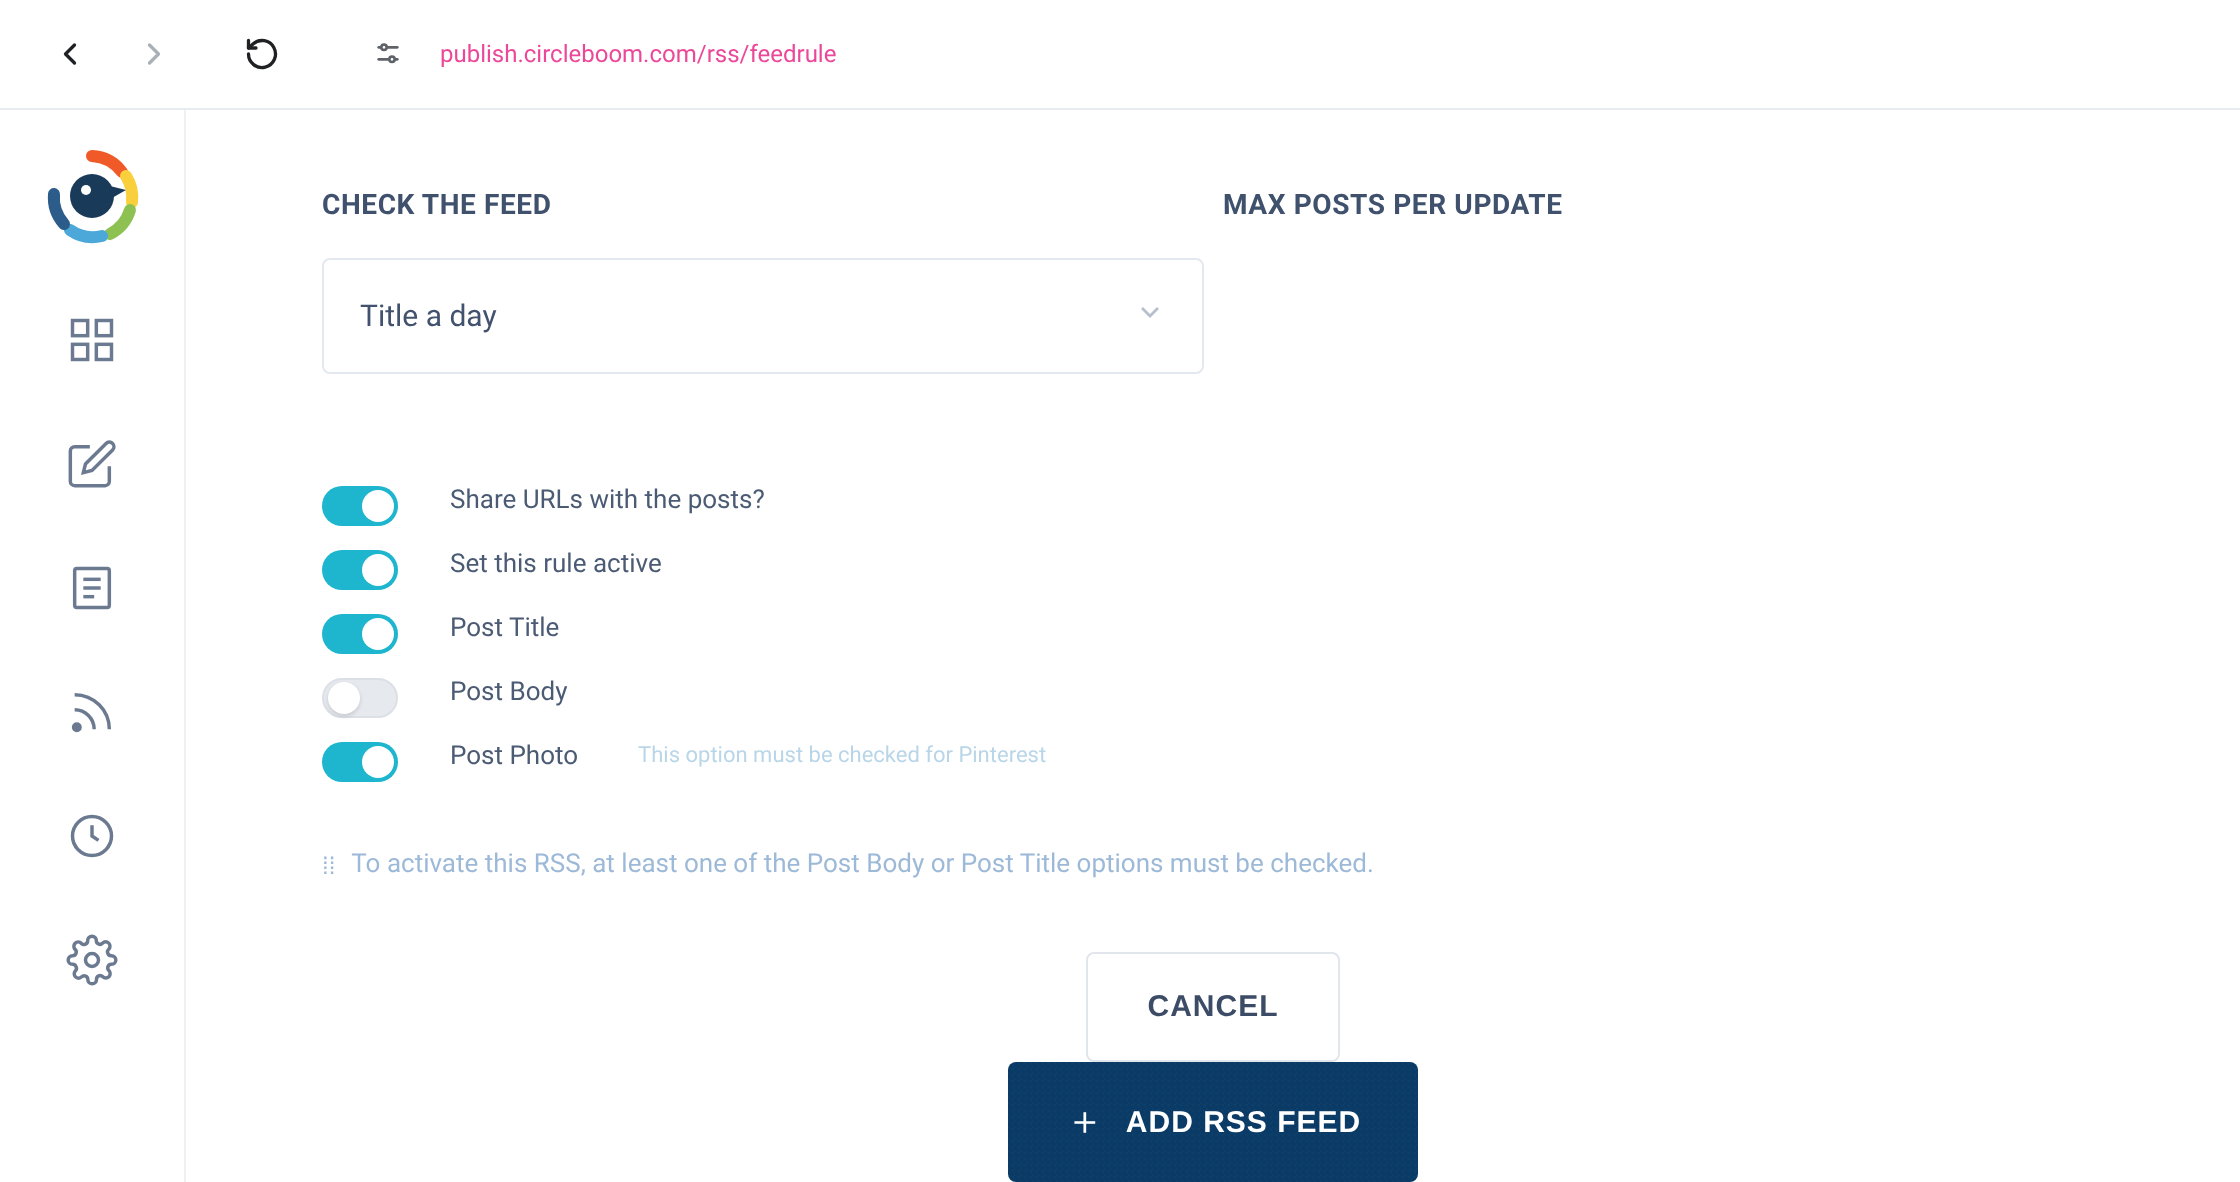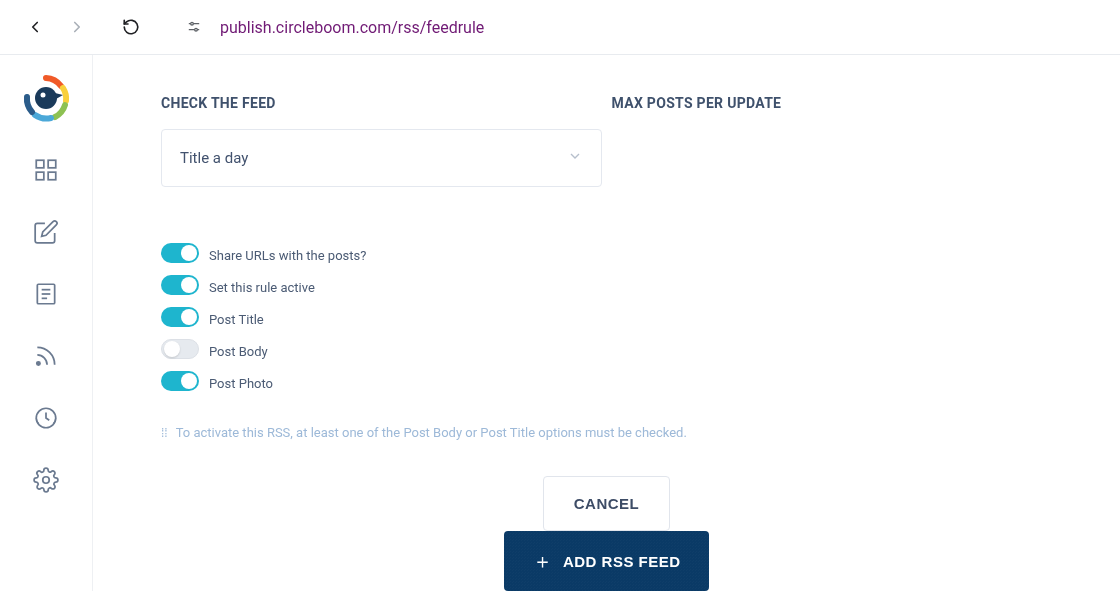--- a/index.html
+++ b/index.html
@@ -39,22 +39,22 @@
   }
   .tune-icon {
     width: 16px;
     height: 16px;
     display: flex;
     align-items: center;
     justify-content: center;
     color: #5f6368;
   }
   .url-text {
-    font-size: 16px;
-    color: #701a75;
+    font-size: 12px;
+    color: #ec4899;
   }
   .app {
     display: flex;
     height: calc(591px - 55px);
     background: #f7f7f7;
     background-image: linear-gradient(45deg, rgba(0,0,0,0.005) 25%, transparent 25%, transparent 75%, rgba(0,0,0,0.005) 75%);
     background-size: 4px 4px;
   }
   .sidebar {
     width: 93px;
@@ -120,22 +120,22 @@
   .select-placeholder { font-size: 15px; color: #a4adbb; }
   .chev { color: #b6bfcc; }
   .toggles {
     margin-top: 56px;
     display: flex;
     flex-direction: column;
     gap: 12px;
   }
   .toggle-row {
     display: flex;
-    align-items: flex-end;
-    gap: 10px;
+    align-items: flex-start;
+    gap: 26px;
   }
   .toggle {
     width: 38px;
     height: 20px;
     border-radius: 20px;
     background: #cfd6e0;
     position: relative;
     cursor: pointer;
     flex-shrink: 0;
   }
@@ -344,20 +344,21 @@
             <div class="toggle off">
               <div class="knob"></div>
             </div>
             <span class="toggle-label">Post Body</span>
           </div>
           <div class="toggle-row">
             <div class="toggle on">
               <div class="knob"></div>
             </div>
             <span class="toggle-label">Post Photo</span>
+            <span class="toggle-hint">This option must be checked for Pinterest</span>
           </div>
         </div>
 
       <div class="note-row">
         <span class="note-icon">⁞⁞</span>
         <span>To activate this RSS, at least one of the Post Body or Post Title options must be checked.</span>
       </div>
 
       <div class="actions">
         <button class="btn-cancel">CANCEL</button>

